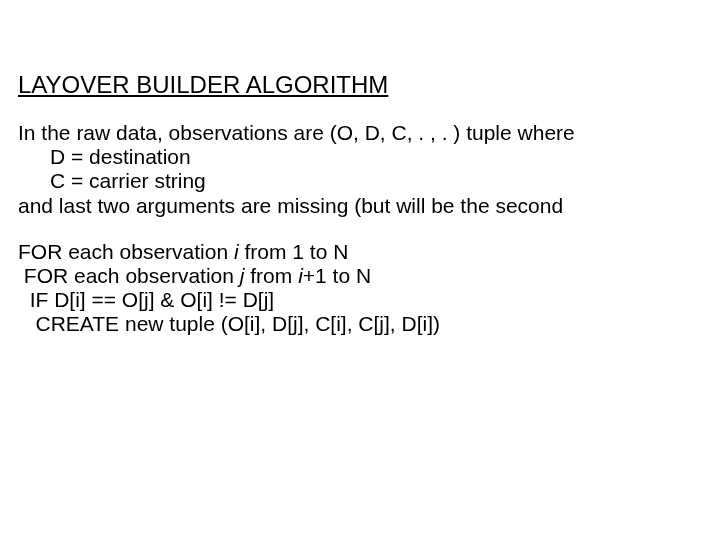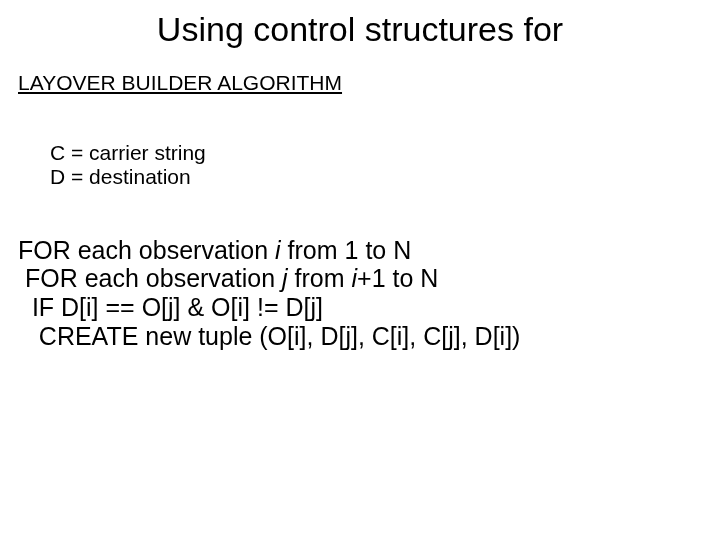--- a/index.html
+++ b/index.html
@@ -18,52 +18,52 @@
     box-sizing: border-box;
   }
   .title {
     text-align: center;
     font-size: 34px;
     line-height: 1.15;
     padding-top: 10px;
     font-weight: 400;
   }
   .subhead {
-    font-size: 21px;
+    font-size: 24px;
     text-decoration: underline;
     margin: 22px 0 0 18px;
   }
   .body {
     font-size: 21px;
     line-height: 1.15;
     margin: 22px 0 0 18px;
     white-space: pre;
   }
   .indent1 { padding-left: 32px; display: block; }
   .algo {
-    font-size: 25px;
+    font-size: 21px;
     line-height: 1.15;
     margin: 22px 0 0 18px;
     white-space: pre;
   }
   .i { font-style: italic; }
 </style>
 </head>
 <body>
 
 <div class="slide">
 
   <div class="title">
-    <span>Using control structures for</span><br>
+    <br>
   </div>
 
   <div class="subhead">LAYOVER BUILDER ALGORITHM</div>
 
-  <div class="body">
-<span class="indent1">C = carrier string</span><span class="indent1">D = destination</span>
+  <div class="body"><span>In the raw data, observations are (O, D, C, . , . ) tuple where</span>
+<span class="indent1">D = destination</span><span class="indent1">C = carrier string</span><span>and last two arguments are missing (but will be the second</span>
 </div>
 
   <div class="algo"><span><span>FOR each observation </span><span class="i">i</span><span> from 1 to N</span></span>
  <span><span>FOR each observation </span><span class="i">j</span><span> from </span><span class="i">i</span><span>+1 to N</span></span>
 <span>  IF D[i] == O[j] &amp; O[i] != D[j]</span>
 <span>   CREATE new tuple (O[i], D[j], C[i], C[j], D[i])</span></div>
 
 </div>
 
 </body></html>

